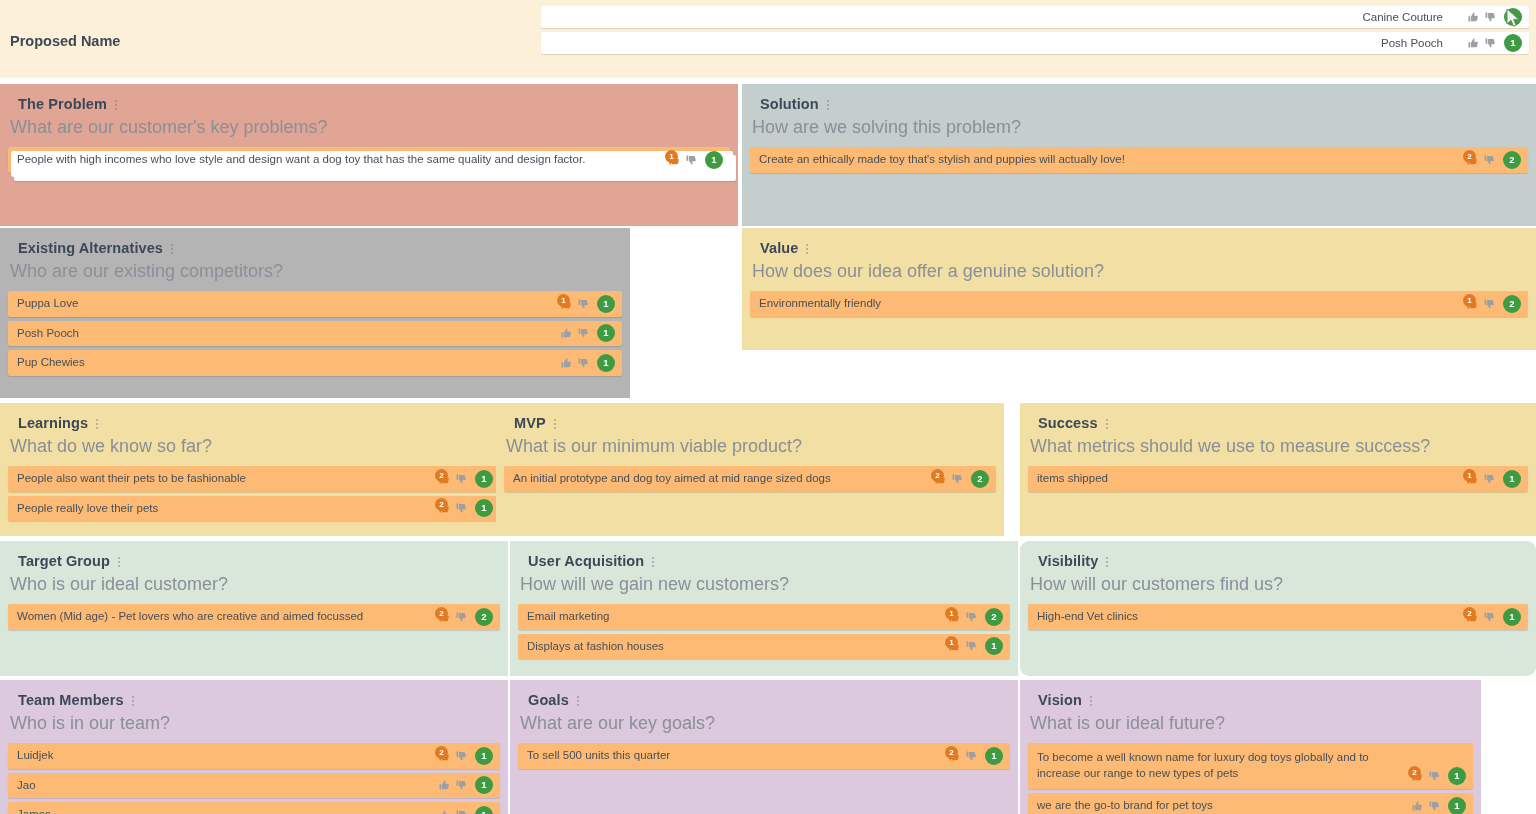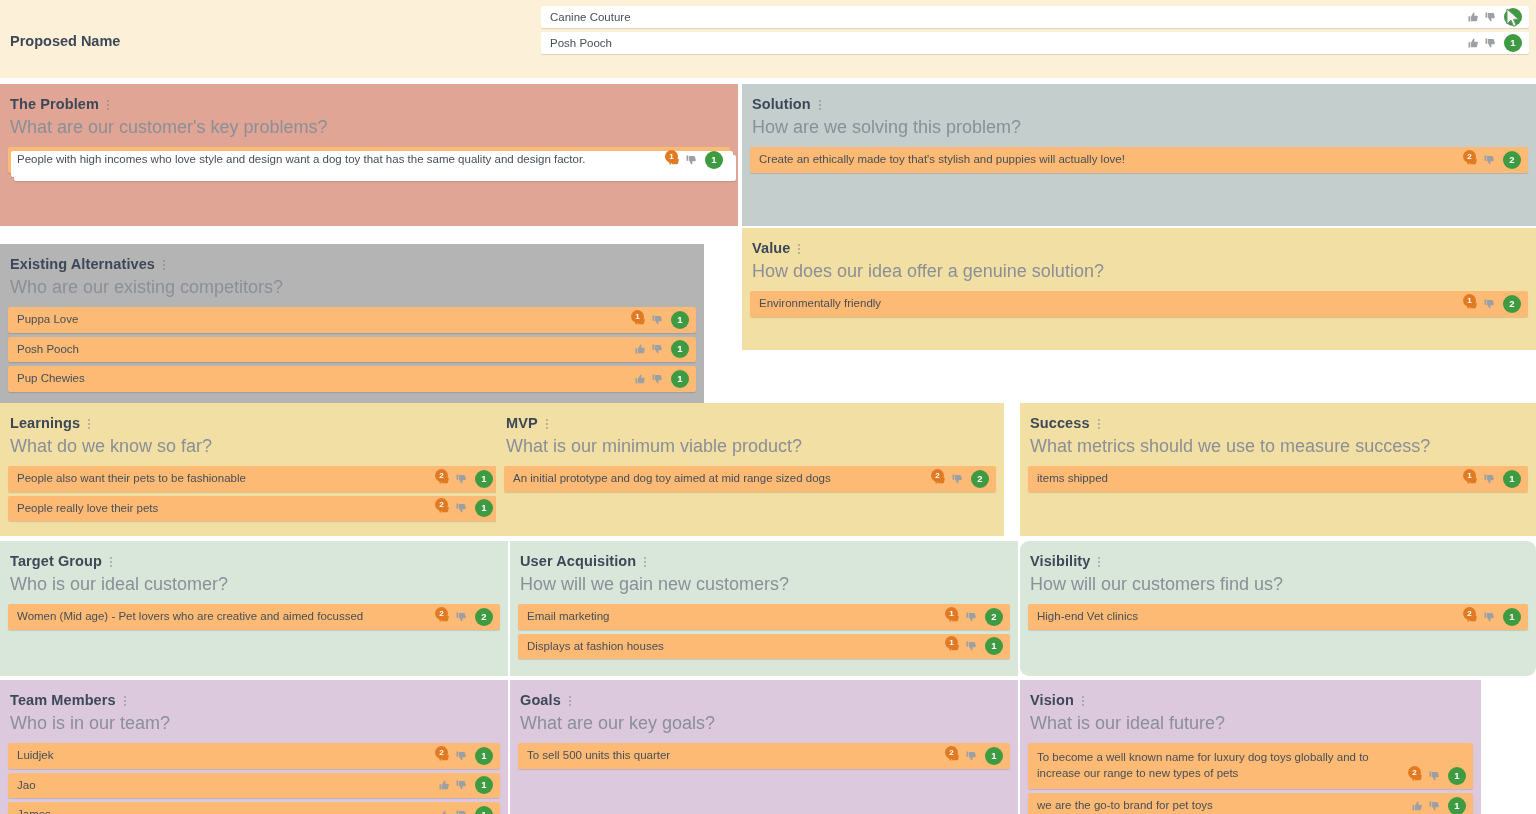--- a/index.html
+++ b/index.html
@@ -20,20 +20,21 @@
 
   
   .panel {
     position: absolute;
     padding: 10px 8px 0 8px;
     overflow: hidden;
   }
 
   .panel-head {
     padding: 0 2px 0 2px;
+    margin-left: 8px;
   }
 
   .panel-title {
     font-size: 14.5px;
     font-weight: bold;
     color: #3c4858;
     letter-spacing: 0.1px;
     display: inline-block;
     vertical-align: middle;
   }
@@ -171,20 +172,21 @@
     position: relative;
     background: #fff;
     height: 22px;
     border-radius: 2px;
     margin-bottom: 4px;
     padding: 0 86px 0 9px;
     font-size: 11.5px;
     color: #474f58;
     display: flex; align-items: center;
     box-shadow: 0 1px 1px rgba(0,0,0,.13);
+    justify-content: flex-end;
   }
 
   
   #cursor {
     position: absolute;
     left: 1506px; top: 8px;
     width: 14px; height: 20px;
     pointer-events: none;
     z-index: 40;
   }
@@ -276,21 +278,21 @@
             </span>
             <span class="thumb down">
               <svg viewBox="0 0 16 16">
                 <path class="thumb-path" d="M2 2h2.4v7H2zM5.4 8.8 8.6 14c.9 0 1.5-.7 1.4-1.6L9.6 9.6h3.6c.8 0 1.4-.8 1.2-1.6L13.3 3.5c-.15-.6-.7-1-1.3-1H5.4z"></path>
               </svg>
             </span>
             <span class="score">2</span>
           </div>
         </div>
       </div>
-      <div class="panel bg-grey" style="left: 0px; top: 244px; width: 704px; height: 170px;">
+      <div class="panel bg-grey" style="left: 0px; top: 228px; width: 630px; height: 170px;">
         <div class="panel-head"><span class="panel-title">Existing Alternatives</span><span class="kebab"><i></i><i></i><i></i></span></div>
         <div class="panel-sub">Who are our existing competitors?</div>
         <div class="card">
           <span class="card-text">Puppa Love</span>
           <div class="votes">
             <span class="thumb up hasvote">
               <svg viewBox="0 0 16 16">
                 <path class="thumb-path" d="M2 7h2.4v7H2zM5.4 7.2 8.6 2c.9 0 1.5.7 1.4 1.6L9.6 6.4h3.6c.8 0 1.4.8 1.2 1.6l-1.1 4.5c-.15.6-.7 1-1.3 1H5.4z"></path>
               </svg>
               <span class="bubble">1</span>

